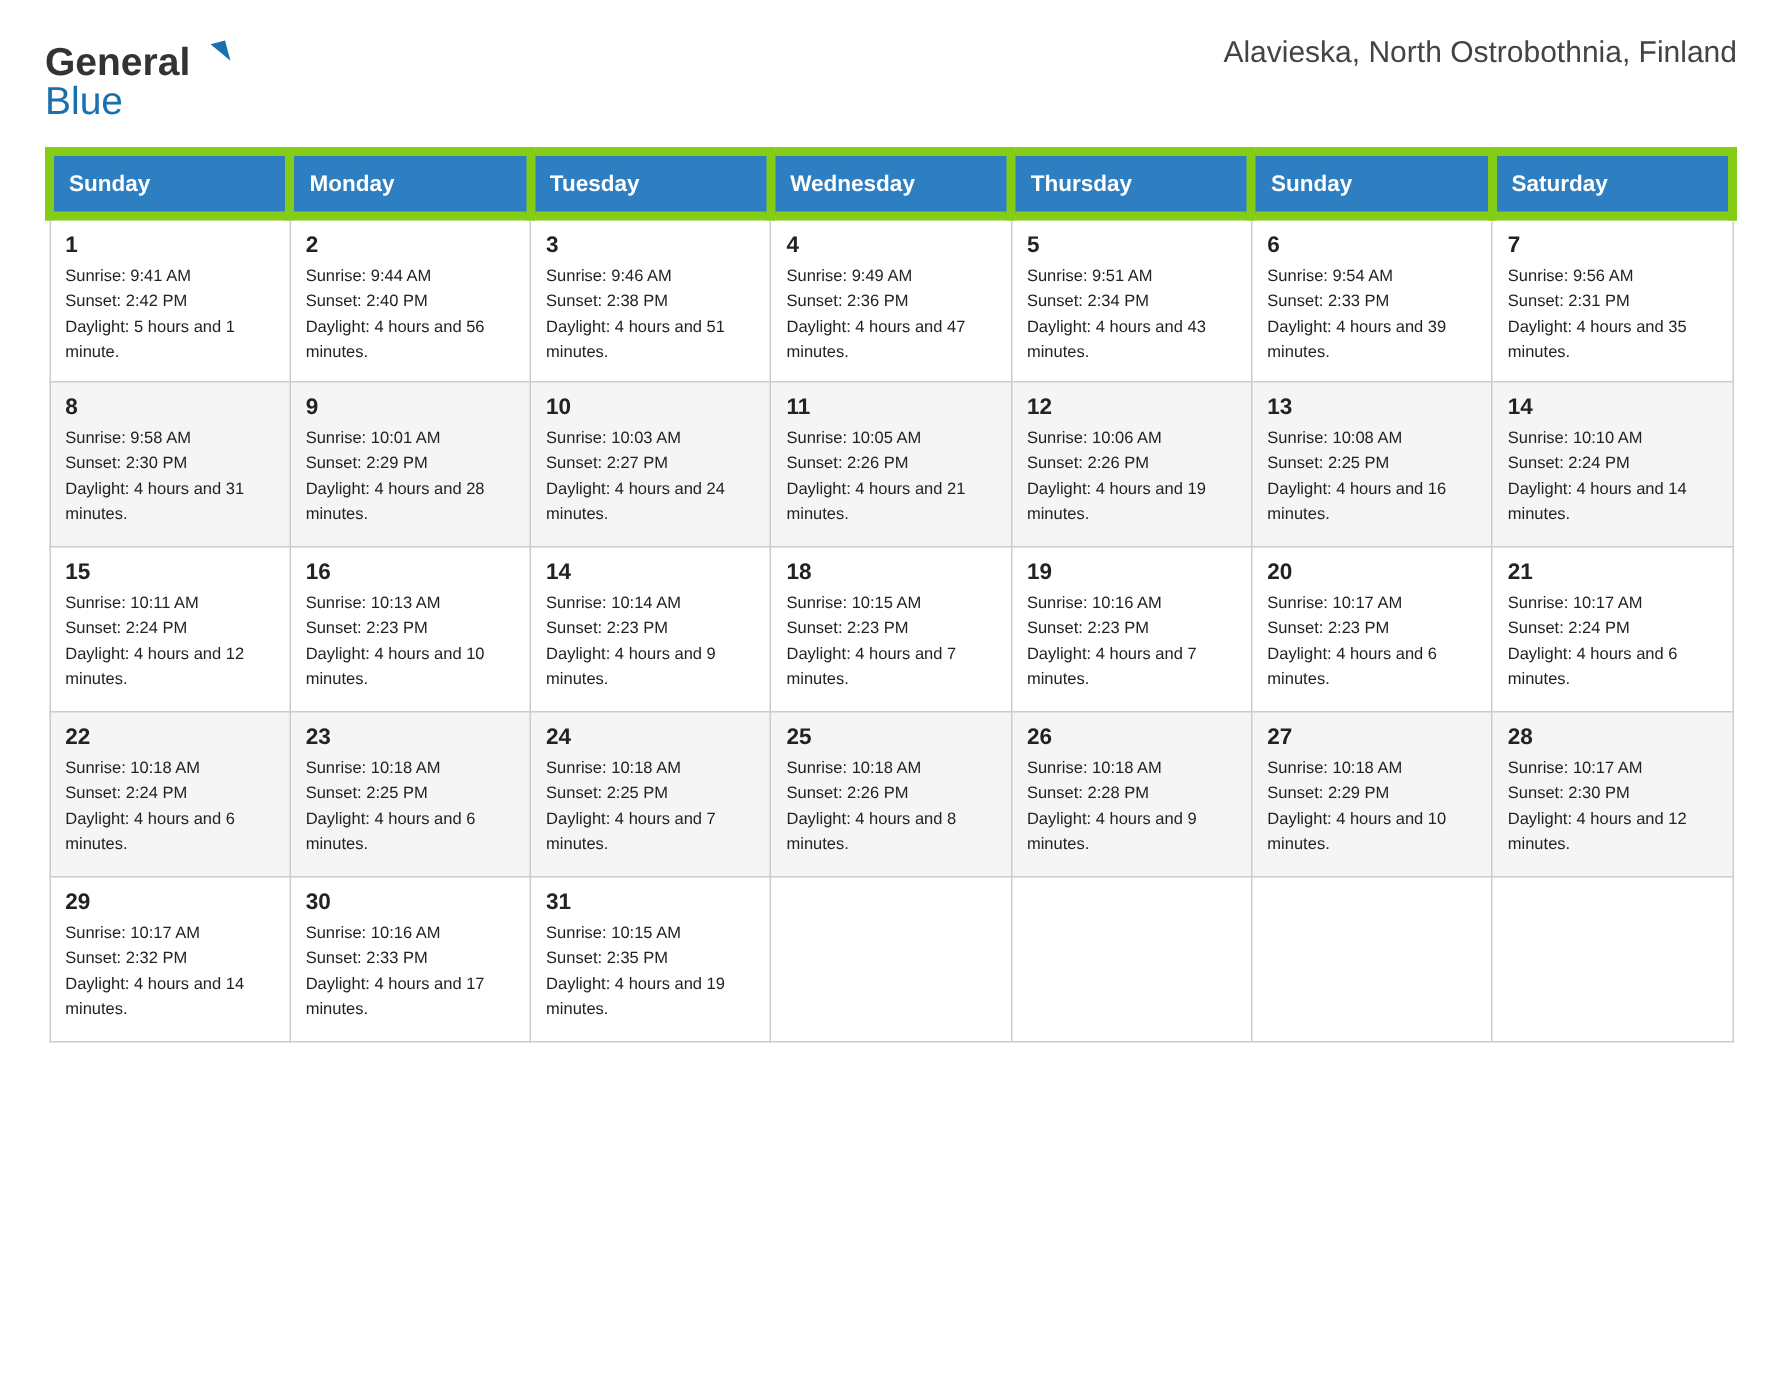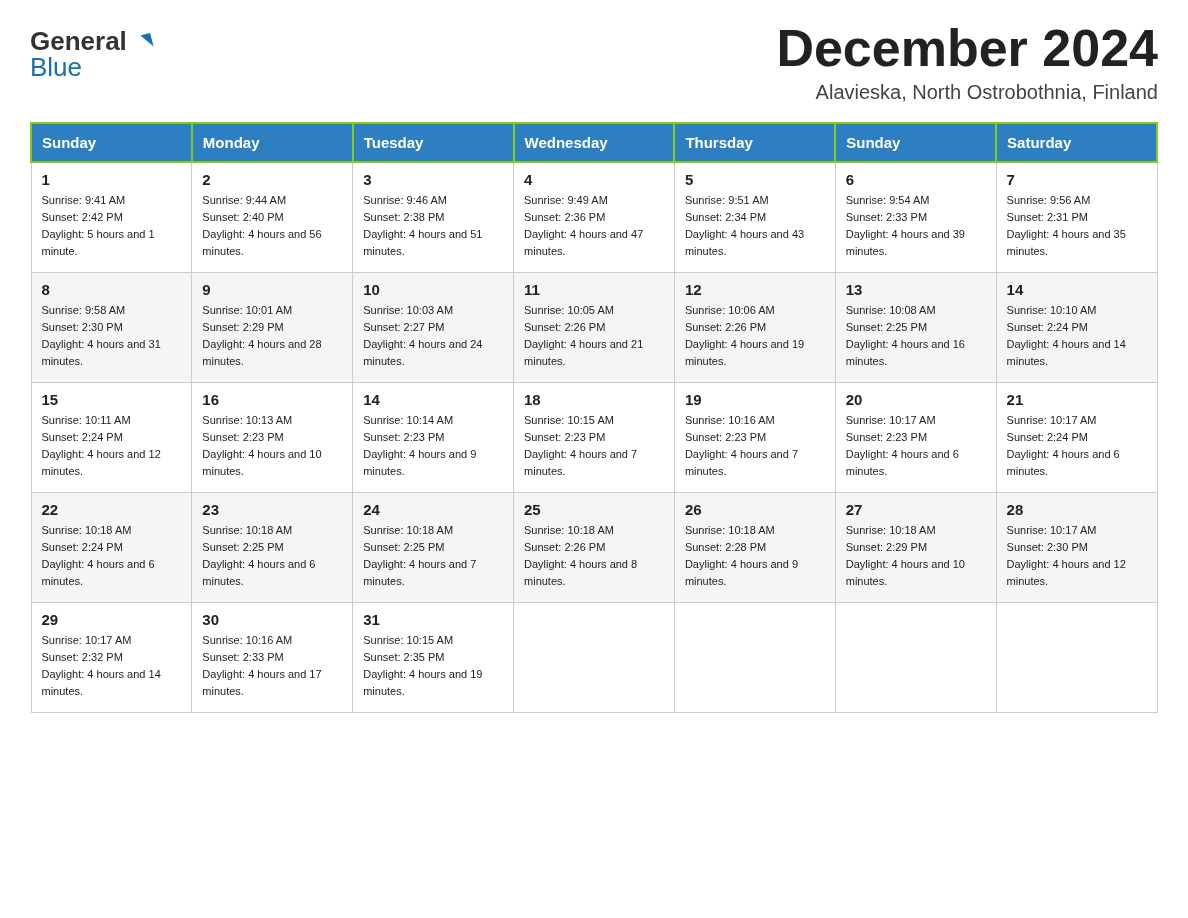--- a/index.html
+++ b/index.html
@@ -40,21 +40,21 @@
       height: 0;
       border-left: 10px solid transparent;
       border-right: 0px solid transparent;
       border-top: 14px solid #1a6faf;
       margin-left: 2px;
       vertical-align: middle;
       transform: rotate(-15deg);
     }
     .logo-row1 {
       display: flex;
-      align-items: center;
+      align-items: flex-start;
       gap: 13px;
     }
     .title-block {
       text-align: right;
     }
     .month-title {
       font-size: 52px;
       font-weight: bold;
       color: #222;
       line-height: 1.1;
@@ -69,21 +69,21 @@
       border-collapse: collapse;
       table-layout: fixed;
     }
     thead tr th {
       background-color: #2e7fc1;
       color: #fff;
       font-size: 15px;
       font-weight: bold;
       padding: 10px 10px;
       text-align: left;
-      border: 2px solid #84cc16;
+      border: 6px solid #84cc16;
       margin-top: 45px;
     }
     tbody tr td {
       vertical-align: top;
       padding: 8px 10px;
       border: 1px solid #ccc;
       font-size: 13px;
       color: #222;
       height: 110px;
     }
@@ -113,21 +113,20 @@
 
 <div class="header">
   <div class="logo">
     <div class="logo-row1">
       <span class="logo-general">General</span>
       <span class="logo-triangle"></span>
     </div>
     <span class="logo-blue">Blue</span>
   </div>
   <div class="title-block">
-    <div class="month-title">December 2024</div>
     <div class="location-title">Alavieska, North Ostrobothnia, Finland</div>
   </div>
 </div>
 
 <table>
   <thead>
     <tr>
     <th>Sunday</th>
         <th>Monday</th>
         <th>Tuesday</th>

